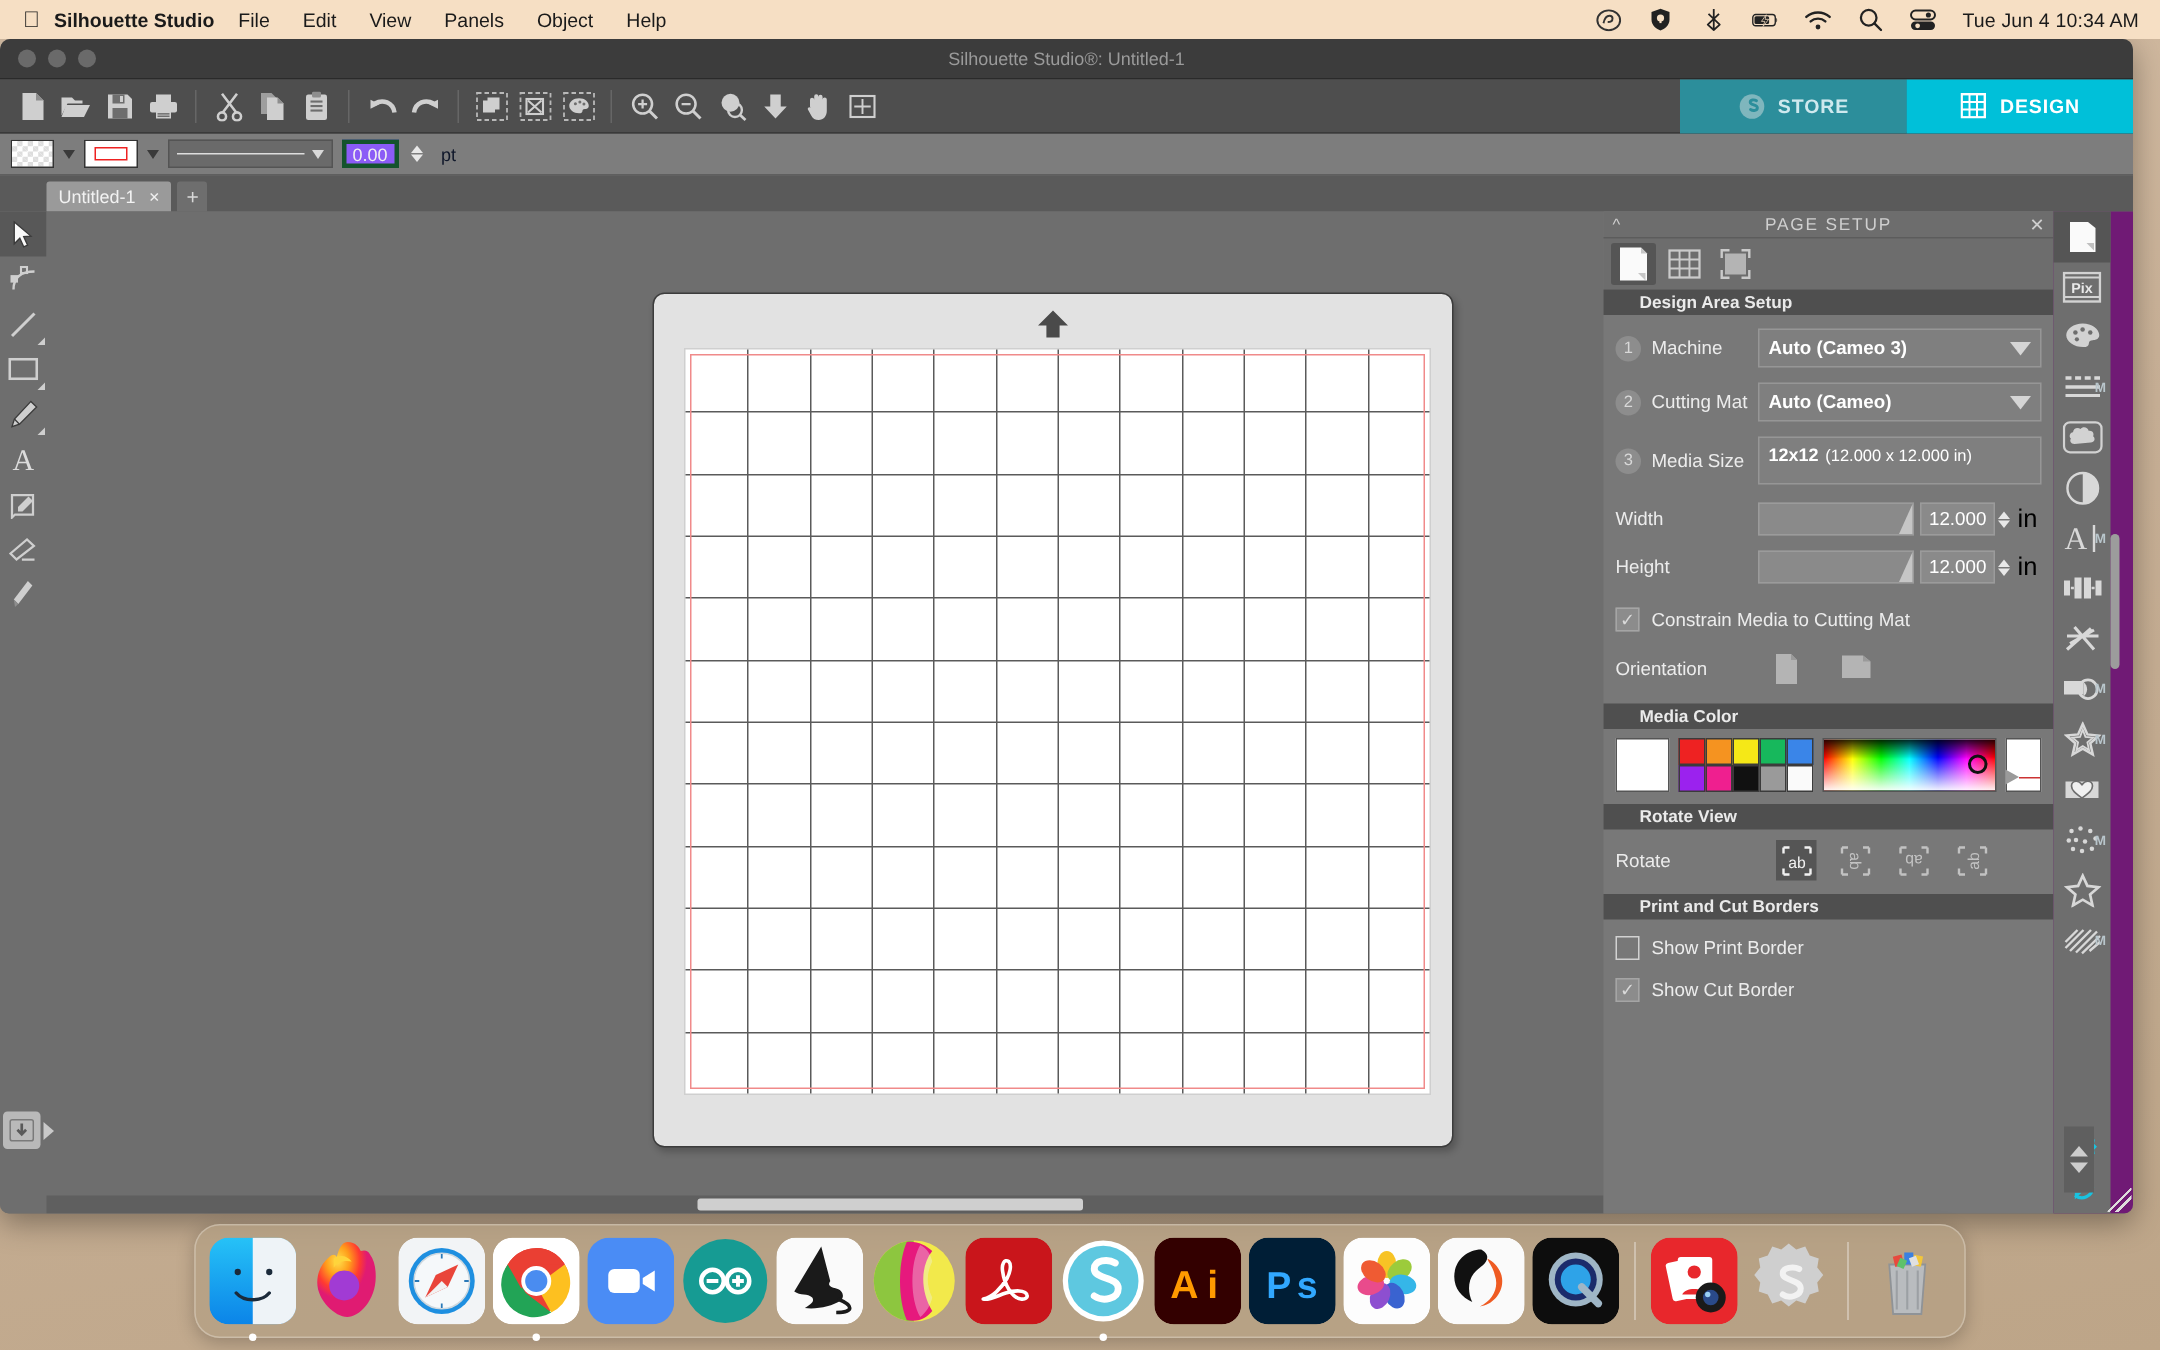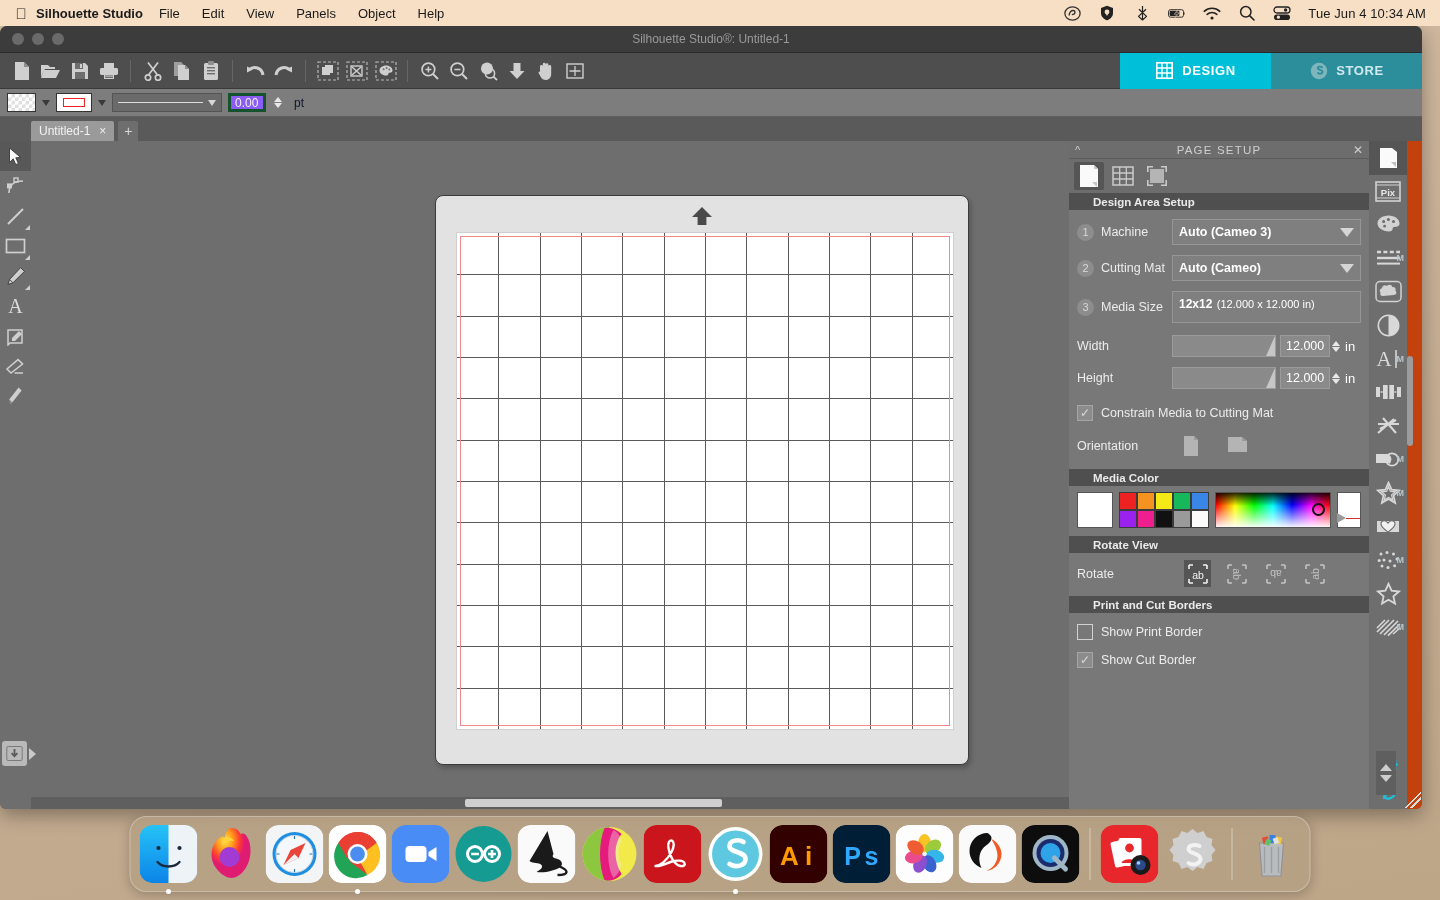--- a/index.html
+++ b/index.html
@@ -151,21 +151,21 @@
     border-left:7px solid transparent;border-right:7px solid transparent;border-top:9px solid #d5d5d5; }
   .mediabox { flex:1; min-height:32px; background:#7f7f7f; border:1px solid #969696;
     padding:2px 6px; color:#fff; }
   .mediabox .m1 { font-size:12px; font-weight:bold; line-height:1.15; }
   .mediabox .m2 { font-size:11px; line-height:1.15; }
   .slider { position:relative; flex:1; height:22px; background:#8a8a8a; border:1px solid #9b9b9b; }
   .slider .knob { position:absolute; bottom:0; width:0;height:0;
     border-left:9px solid transparent; border-right:0 solid transparent; border-bottom:20px solid #c6c6c6; }
   .sfield { width:50px; height:22px; background:#8a8a8a; border:1px solid #9b9b9b;
     color:#fff; font-size:12.5px; display:flex; align-items:center; padding-left:5px; margin-left:4px; }
-  .sunit { font-size:13px; color:#ffffff; margin-left:5px; width:16px; }
+  .sunit { font-size:17px; color:#000000; margin-left:5px; width:16px; }
   .chk { width:16px; height:16px; background:#8c8c8c; border:1px solid #a5a5a5; flex:none;
     display:flex; align-items:center; justify-content:center; color:#dadada; font-size:12px; }
   .chk.empty { background:#787878; border:1.5px solid #d2d2d2; }
   .orient { width:22px; height:22px; margin-left:10px; }
   
   .mc-wrap { display:flex; align-items:center; gap:6px; padding:6px 0 8px 0; }
   .mc-big { width:36px; height:36px; background:#fff; border:1px solid #555; }
   .mc-grid { display:grid; grid-template-columns:repeat(5,18px); grid-template-rows:repeat(2,18px); }
   .mc-grid i { display:block; border:1px solid #3b3b3b; }
   .mc-spec { position:relative; width:118px; height:36px; border:1px solid #555;
@@ -178,21 +178,21 @@
   .mc-val { position:relative; width:24px; height:36px; background:#fff; border:1px solid #555; }
   .mc-val .ptr { position:absolute; left:-1px; bottom:4px; width:0;height:0;
     border-top:5px solid transparent;border-bottom:5px solid transparent;border-left:9px solid #9a9a9a; }
   .mc-val .ln { position:absolute; left:8px; bottom:8px; right:0; height:1px; background:#c33; }
   
   .rot-wrap { display:flex; align-items:center; gap:12px; padding:7px 0 9px 0; }
   .rotbtn { width:27px; height:27px; display:flex; align-items:center; justify-content:center; }
   .rotbtn.active { background:#555; }
 
   
-  .rrail { position:absolute; right:0; top:0; width:53px; bottom:0; background:#c2410c; }
+  .rrail { position:absolute; right:0; top:0; width:53px; bottom:0; background:#701a75; }
   .rr-inner { position:absolute; left:0; top:0; width:38px; bottom:0; background:#6e6e6e; }
   .ri { position:relative; width:38px; height:33.5px; display:flex; align-items:center; justify-content:center; }
   .ri.active { background:#555; }
   .ri-m { position:absolute; right:3px; font-size:9px; color:#b9c6cc; font-weight:bold; }
   .rr-scroll { position:absolute; left:38px; top:215px; width:6px; height:90px;
     background:#9c9c9c; border-radius:3px; }
   .rr-bot { position:absolute; left:0; bottom:4px; width:38px; }
   .rr-bot .g { width:38px; height:27px; display:flex; align-items:center; justify-content:center; }
   
   .vscroll { position:absolute; right:26px; bottom:14px; width:20px; height:44px; background:#5f5f5f;
@@ -433,37 +433,37 @@
           </span>
         <span class="tbtn">
           <svg width="20" height="18" viewBox="0 0 20 18">
               <rect x="2" y="2" width="16" height="14" fill="none" stroke="#cfcfcf" stroke-width="1.4"></rect>
               <path d="M10 4v10M4.5 9h11" stroke="#cfcfcf" stroke-width="1.3"></path>
             </svg>
           </span>
       </div>
 
       <div class="tabs">
+        <div class="tab">
+          <span class="ti">
+            <svg width="18" height="18" viewBox="0 0 18 18">
+                <circle cx="9" cy="9" r="8.2" fill="#7fb6bd"></circle>
+                <path d="M12 5.2c-1.6-1-4.2-.8-4.2 1 0 2 4.8 1.4 4.8 3.6 0 2-2.8 2.4-4.6 1.2" fill="none" stroke="#2c8e9b" stroke-width="1.9" stroke-linecap="round"></path>
+              </svg>
+            </span>
+          <span>STORE</span>
+        </div>
         <div class="tab active">
           <span class="ti">
             <svg width="17" height="17" viewBox="0 0 17 17">
                 <rect x=".8" y=".8" width="15.4" height="15.4" fill="none" stroke="#fff" stroke-width="1.6"></rect>
                 <path d="M6 1v15M11 1v15M1 6h15M1 11h15" stroke="#fff" stroke-width="1.3"></path>
               </svg>
             </span>
           <span>DESIGN</span>
-        </div>
-        <div class="tab">
-          <span class="ti">
-            <svg width="18" height="18" viewBox="0 0 18 18">
-                <circle cx="9" cy="9" r="8.2" fill="#7fb6bd"></circle>
-                <path d="M12 5.2c-1.6-1-4.2-.8-4.2 1 0 2 4.8 1.4 4.8 3.6 0 2-2.8 2.4-4.6 1.2" fill="none" stroke="#2c8e9b" stroke-width="1.9" stroke-linecap="round"></path>
-              </svg>
-            </span>
-          <span>STORE</span>
         </div>
       </div>
     </div>
 
     <div class="toolbar2">
       <span class="swatch-chk"></span>
       <span class="caret"></span>
       <span class="swatch-line">
           <i></i>
         </span>

